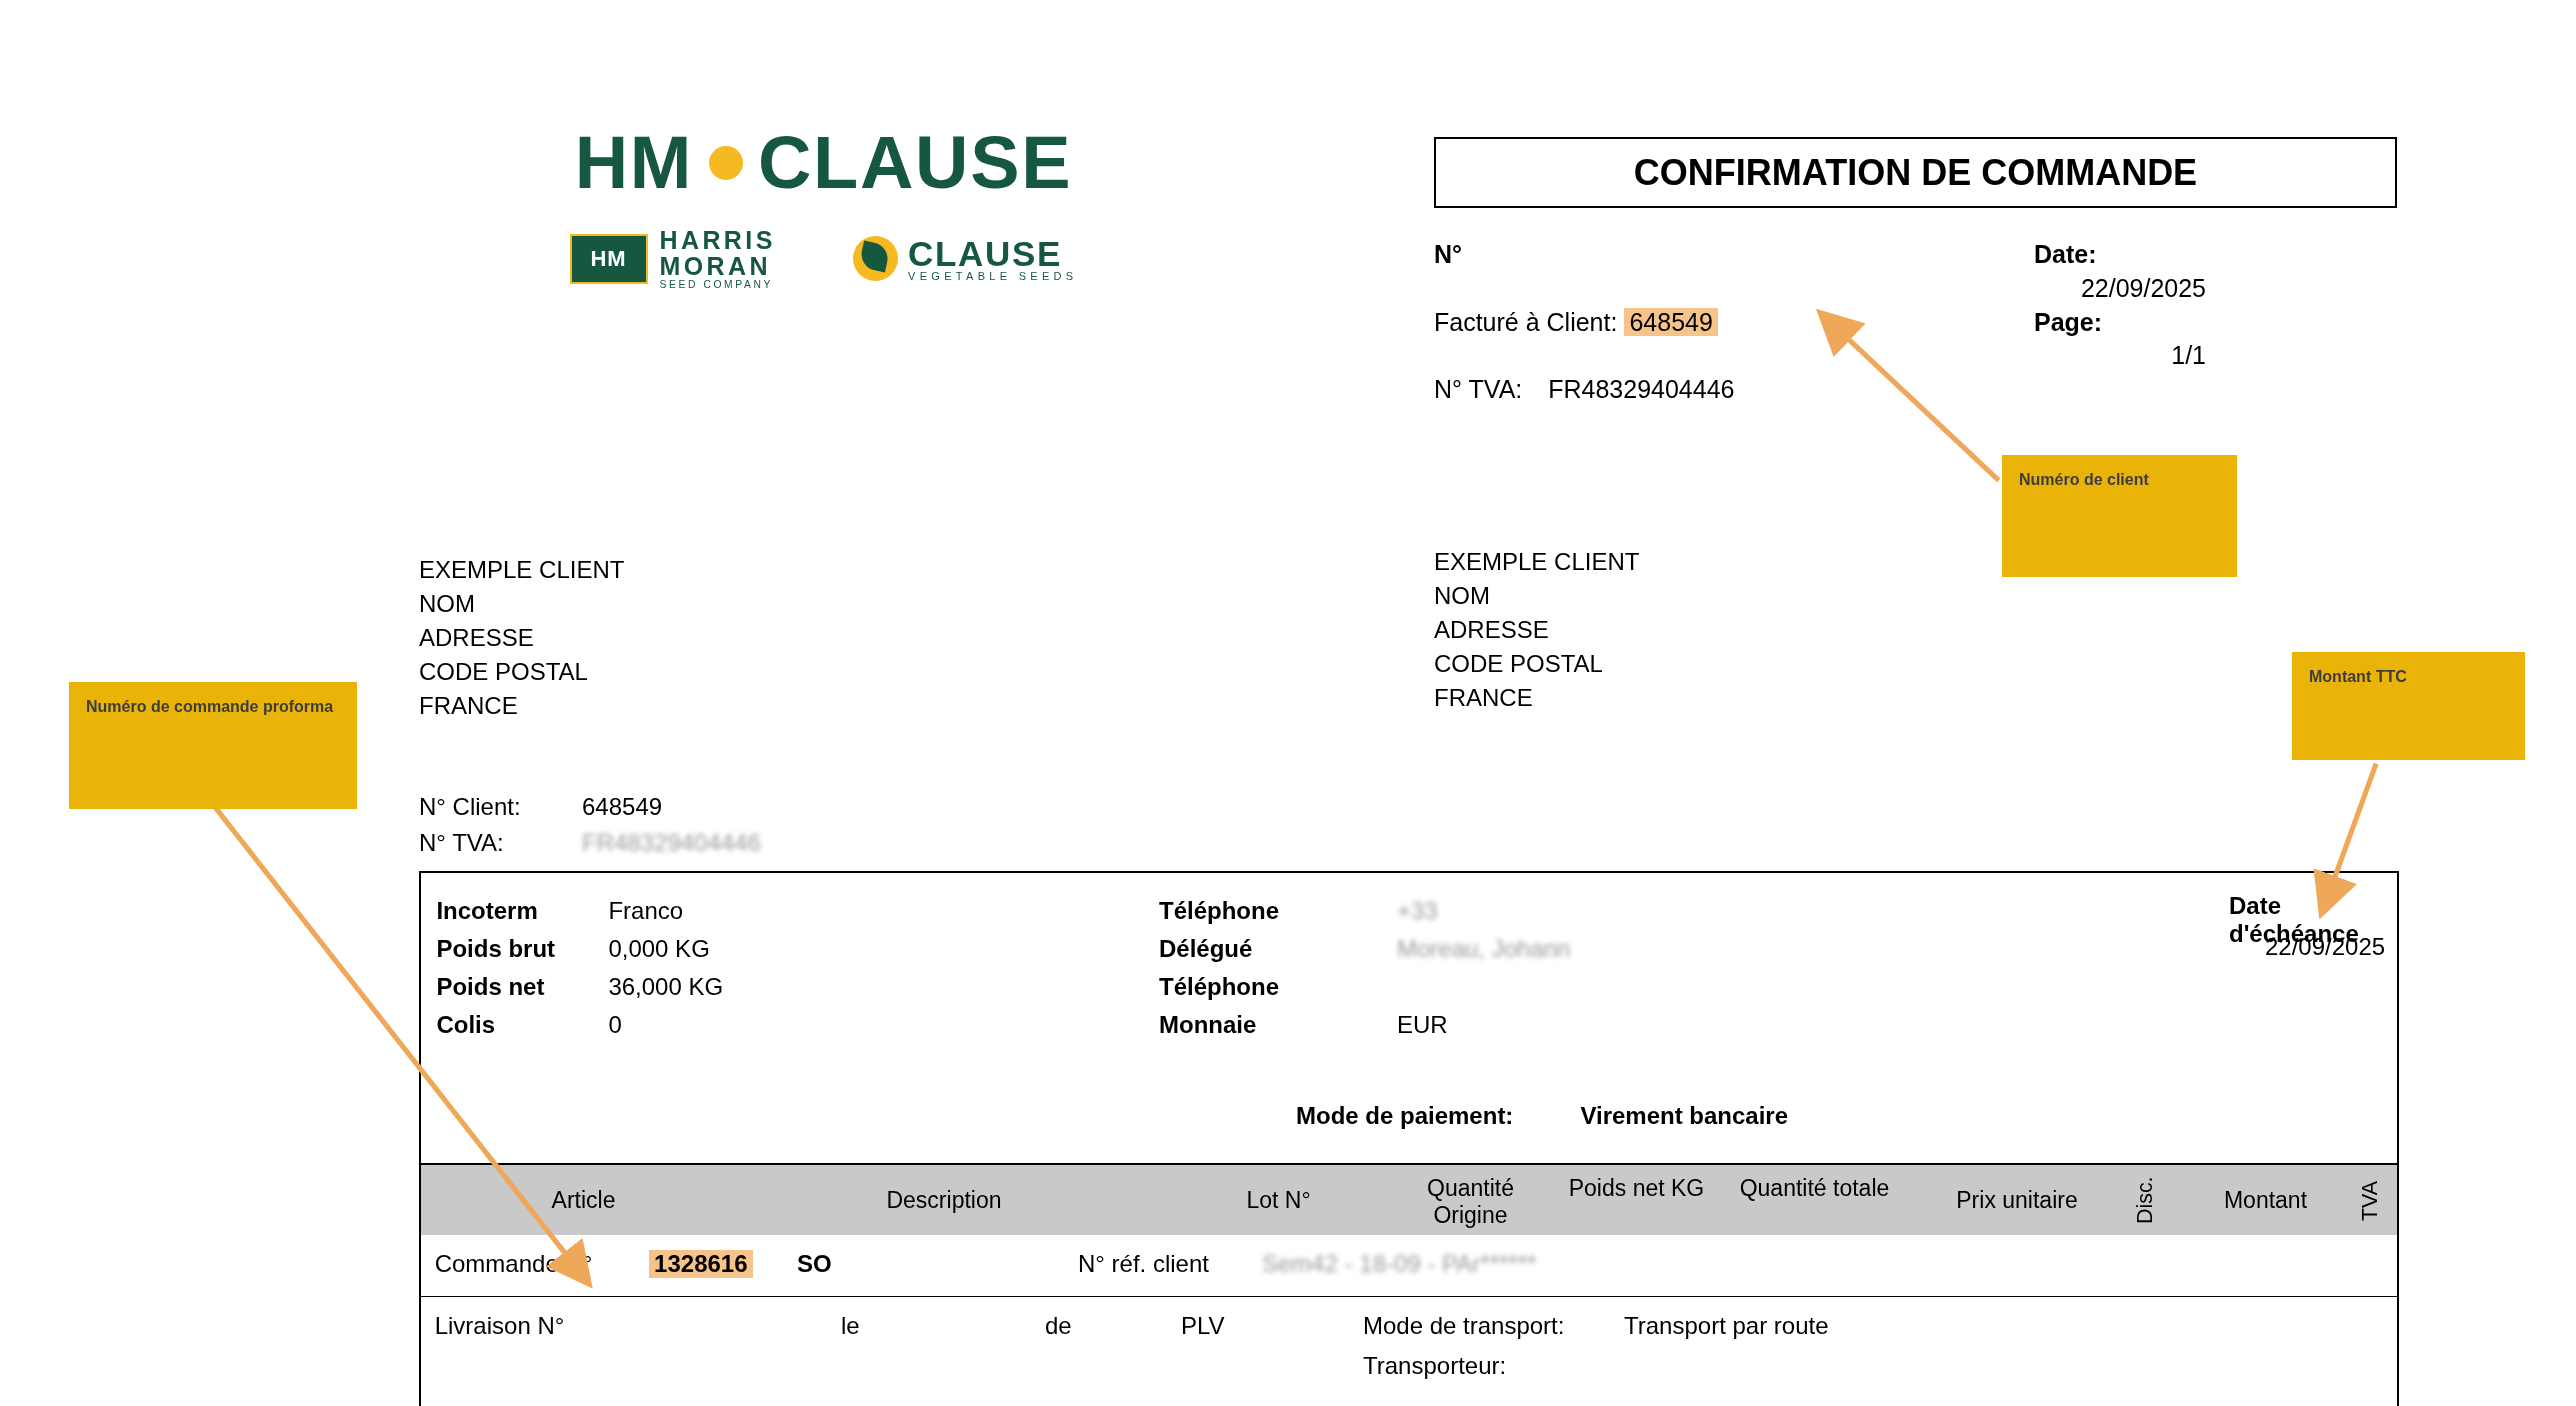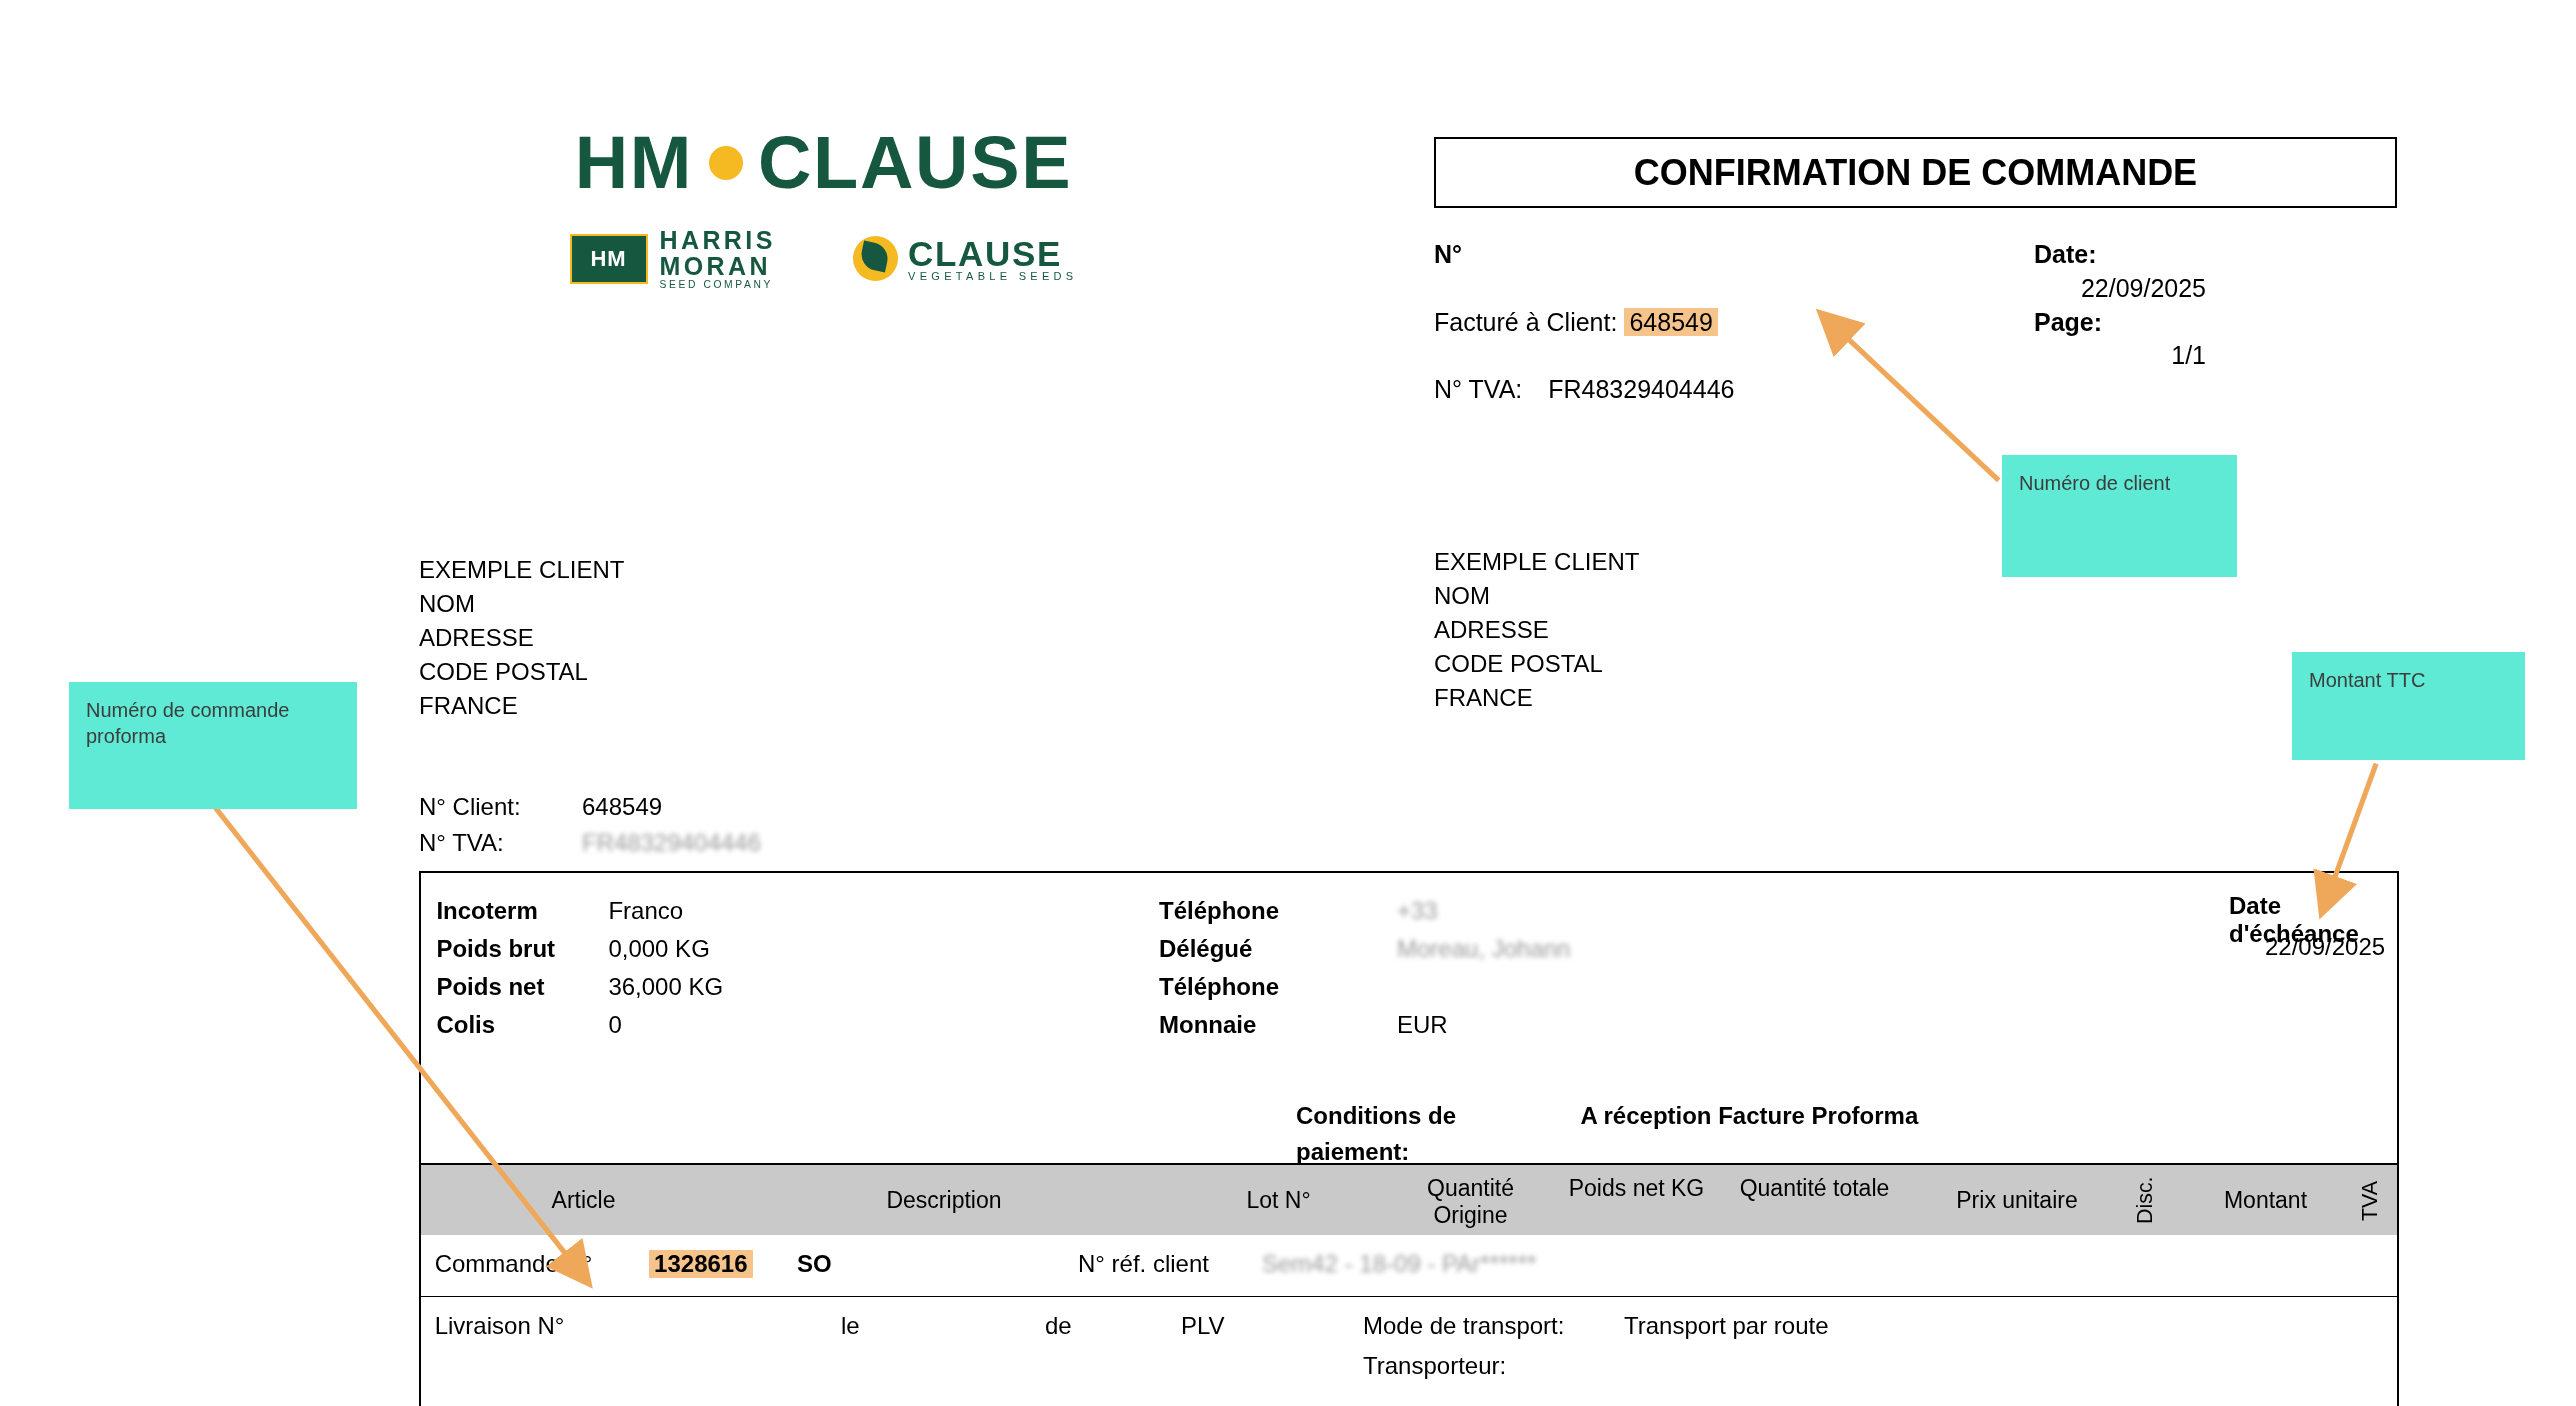--- a/index.html
+++ b/index.html
@@ -258,24 +258,24 @@
     border-left: 2.6px solid #000;
     border-right: 2.6px solid #000;
     box-sizing: border-box;
     font-size: 24px;
   }
   .cell { position: absolute; }
 
   
   .callout {
     position: absolute;
-    background: #5eead4;
+    background: #eab308;
     color: #3d3d3d;
-    font-weight: normal;
-    font-size: 20px;
+    font-weight: bold;
+    font-size: 16px;
     line-height: 1.3;
     padding: 15.4px 17px;
     box-sizing: border-box;
   }
   #callout-client { left: 2002px; top: 455px; width: 235px; height: 122px; }
   #callout-proforma { left: 69px; top: 682px; width: 288px; height: 127px; }
   #callout-ttc { left: 2292px; top: 652px; width: 233px; height: 108px; }
 
   svg.arrow { position: absolute; left: 0; top: 0; width: 2576px; height: 1407px; pointer-events: none; }
 </style>
@@ -401,24 +401,20 @@
       <div class="row">
         <span class="lbl">Monnaie</span>
         <span style="font-weight:normal">EUR</span>
       </div>
     </div>
 
     <div class="ib-col3">Date d'échéance</div>
     <div class="ib-date">22/09/2025</div>
 
     <div class="ib-pay">
-      <div class="row">
-        <span class="lbl">Conditions de paiement:</span>
-        <span class="val">A réception Facture Proforma</span>
-      </div>
       <div class="row">
         <span class="lbl">Mode de paiement:</span>
         <span class="val">Virement bancaire</span>
       </div>
     </div>
   </div>
 </div>
 
 <div id="table-head">
   <div class="th" style="left:51px;  top:22px; width:223px;">Article</div>

